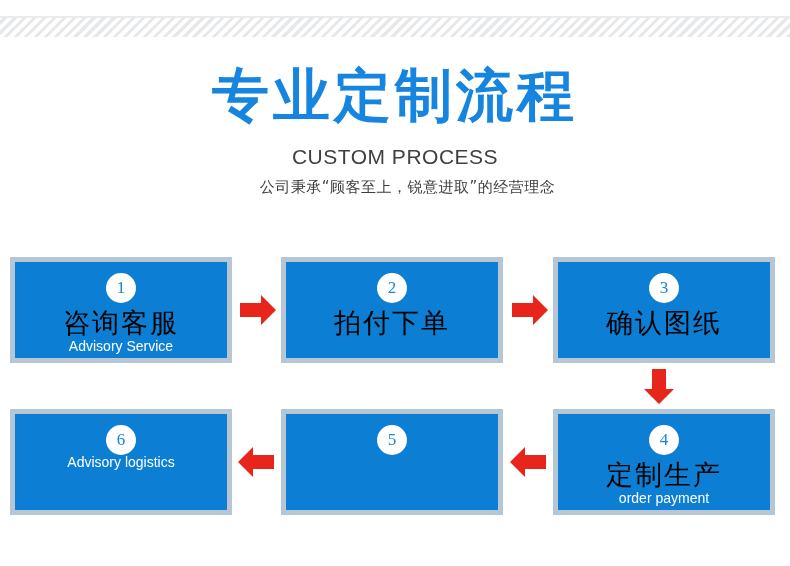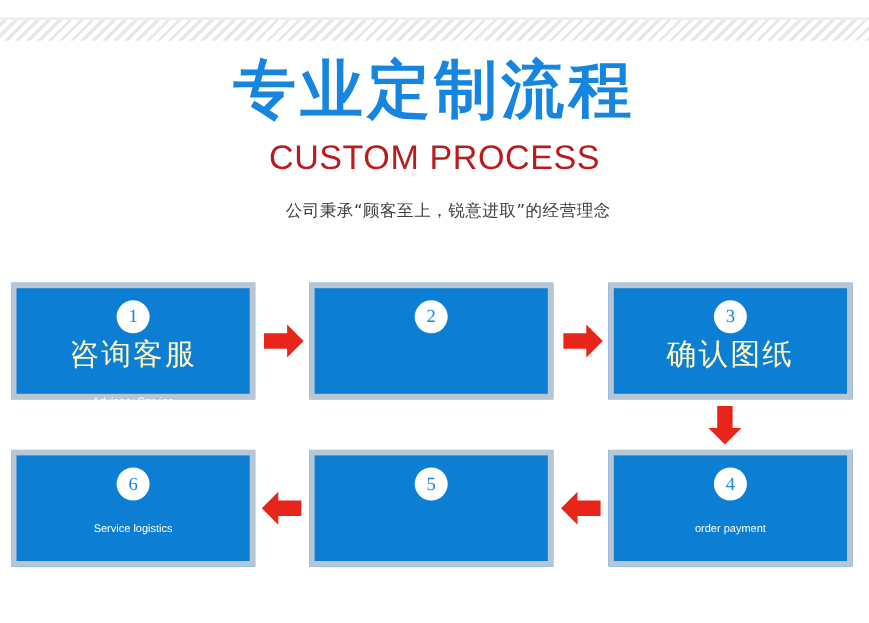--- a/index.html
+++ b/index.html
@@ -32,45 +32,45 @@
       #e6e8ea 0px, #e6e8ea 3px,
       #ffffff 3px, #ffffff 7px
     );
     border-top: 2px solid #e9ebed;
   }
 
   
   .heading {
     position: absolute;
     left: 0;
-    top: 47px;
+    top: 60px;
     width: 790px;
     text-align: center;
   }
 
   .title-cn {
     font-size: 57px;
     line-height: 70px;
     font-weight: bold;
     color: #1585e0;
     letter-spacing: 4px;
     font-family: "DejaVu Sans", "Liberation Sans", sans-serif;
   }
 
   .title-en {
     margin-top: 12px;
-    font-size: 31px;
+    font-size: 21px;
     line-height: 30px;
-    color: #b91c1c;
+    color: #404040;
     letter-spacing: 0.5px;
     font-family: "Liberation Sans", sans-serif;
   }
 
   .tagline {
-    margin-top: 21px;
+    margin-top: 4px;
     font-size: 15px;
     line-height: 22px;
     color: #3d3d3d;
     letter-spacing: 0.5px;
     font-family: "DejaVu Sans", "Liberation Sans", sans-serif;
     padding-left: 25px;
   }
 
   
   .step-box {
@@ -92,28 +92,28 @@
     font-size: 17px;
     line-height: 30px;
     margin: 0 auto;
     font-family: "Liberation Serif", serif;
   }
 
   .step-cn {
     margin-top: 3px;
     font-size: 27px;
     line-height: 33px;
-    color: #fef9c3;
+    color: #000000;
     letter-spacing: 2px;
     font-family: "DejaVu Sans", "Liberation Sans", sans-serif;
   }
 
   .step-en {
-    margin-top: 20px;
-    font-size: 10px;
+    margin-top: 0;
+    font-size: 14px;
     line-height: 14px;
     color: #ffffff;
     font-family: "Liberation Sans", sans-serif;
   }
 
   
   .r1 { top: 257px; }
   .r2 { top: 409px; }
   .c1 { left: 10px; }
   .c2 { left: 281px; }
@@ -154,20 +154,21 @@
   </div>
 
   <div class="arrow arrow-r1">
     <svg width="37" height="32" viewBox="0 0 37 32">
       <path d="M0 9 L21 9 L21 1 L36 16 L21 31 L21 23 L0 23 Z" fill="#e8251b"></path>
     </svg>
   </div>
 
   <div class="step-box r1 c2">
     <div class="step-num">2</div>
+    <div class="step-cn">拍付下单</div>
   </div>
 
   <div class="arrow arrow-r2">
     <svg width="37" height="32" viewBox="0 0 37 32">
       <path d="M0 9 L21 9 L21 1 L36 16 L21 31 L21 23 L0 23 Z" fill="#e8251b"></path>
     </svg>
   </div>
 
   <div class="step-box r1 c3">
     <div class="step-num">3</div>
@@ -175,37 +176,38 @@
   </div>
 
   <div class="arrow arrow-down">
     <svg width="32" height="36" viewBox="0 0 32 36">
       <path d="M9 0 L23 0 L23 20 L31 20 L16 35 L1 20 L9 20 Z" fill="#e8251b"></path>
     </svg>
   </div>
 
   <div class="step-box r2 c1">
     <div class="step-num">6</div>
-    <div class="step-en">Service logistics</div>
+    <div class="step-en">Advisory logistics</div>
   </div>
 
   <div class="arrow arrow-l2">
     <svg width="37" height="32" viewBox="0 0 37 32">
       <path d="M36 9 L15 9 L15 1 L0 16 L15 31 L15 23 L36 23 Z" fill="#e8251b"></path>
     </svg>
   </div>
 
   <div class="step-box r2 c2">
     <div class="step-num">5</div>
   </div>
 
   <div class="arrow arrow-l1">
     <svg width="37" height="32" viewBox="0 0 37 32">
       <path d="M36 9 L15 9 L15 1 L0 16 L15 31 L15 23 L36 23 Z" fill="#e8251b"></path>
     </svg>
   </div>
 
   <div class="step-box r2 c3">
     <div class="step-num">4</div>
+    <div class="step-cn">定制生产</div>
     <div class="step-en">order payment</div>
   </div>
 
 </div>
 
 </body></html>

